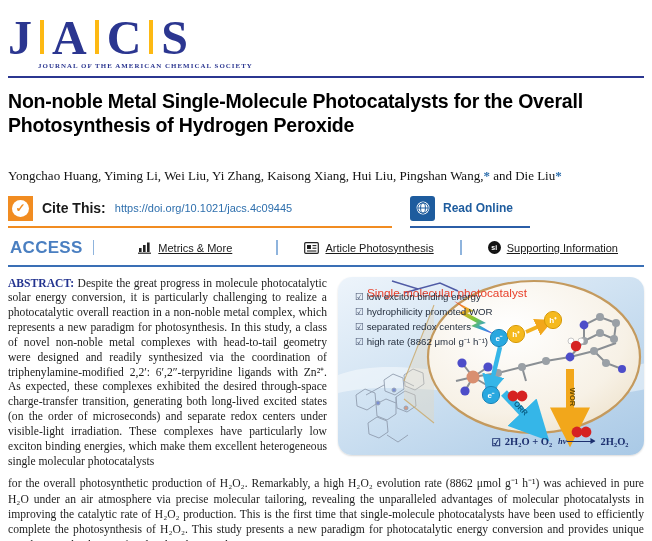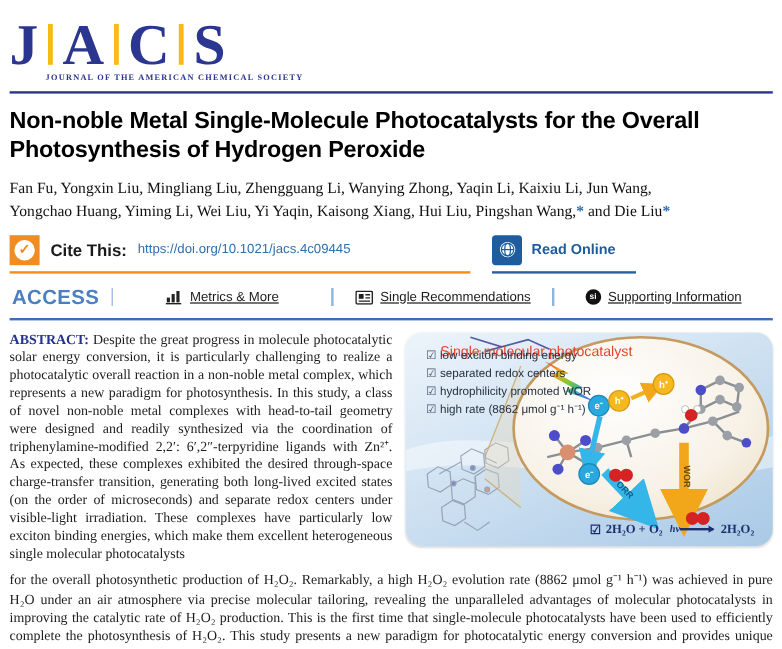--- a/index.html
+++ b/index.html
@@ -98,22 +98,22 @@
       <span class="ll">C</span>
       <span class="lbar"></span>
       <span class="ll">S</span>
     </div>
     <div class="logo-subtitle">JOURNAL OF THE AMERICAN CHEMICAL SOCIETY</div>
     <div class="header-rule"></div>
   </header>
 
   <h1 class="title">Non-noble Metal Single-Molecule Photocatalysts for the Overall Photosynthesis of Hydrogen Peroxide</h1>
   <p class="authors">
-    <span>Fan Fu, Yongxin Liu, Mingliang Liu, Zhengguang Li, Wanying Zhong, Yaqin Li, Kaixiu Li, Jun Wang,</span><br>
-    <span>Yongchao Huang, Yiming Li, Wei Liu, Yi Yaqin, Kaisong Xiang, Hui Liu, Pingshan Wang,</span><a href="#" class="asterisk">*</a><span> and Die Liu</span><a href="#" class="asterisk">*</a>
+    <br>
+    <span>Yongchao Huang, Yiming Li, Wei Liu, Yi Zhang, Kaisong Xiang, Hui Liu, Pingshan Wang,</span><a href="#" class="asterisk">*</a><span> and Die Liu</span><a href="#" class="asterisk">*</a>
   </p>
 
   <div class="cite-row">
     <div class="cite-group">
       <span class="cite-badge">
         <span class="cite-check">✓</span>
       </span>
       <span class="cite-label">Cite This:</span>
       <a href="#" class="doi-link">https://doi.org/10.1021/jacs.4c09445</a>
     </div>
@@ -147,21 +147,21 @@
     <span class="vdiv"></span>
     <span class="access-seg">
       <span class="access-item">
         <svg width="15" height="12" viewBox="0 0 15 12">
           <rect x="0.7" y="0.7" width="13.6" height="10.6" rx="1" fill="none" stroke="#222" stroke-width="1.2"></rect>
           <rect x="3" y="3" width="4" height="4" fill="#222"></rect>
           <line x1="8.5" y1="3.6" x2="12.4" y2="3.6" stroke="#222" stroke-width="1.1"></line>
           <line x1="8.5" y1="6.2" x2="12.4" y2="6.2" stroke="#222" stroke-width="1.1"></line>
           <line x1="3" y1="9" x2="12.4" y2="9" stroke="#222" stroke-width="1.1"></line>
         </svg>
-        <span>Single Recommendations</span>
+        <span>Article Photosynthesis</span>
       </span>
     </span>
     <span class="vdiv"></span>
     <span class="access-seg">
       <span class="access-item">
         <span class="si-circle">si</span>
         <span>Supporting Information</span>
       </span>
     </span>
   </div>
@@ -287,22 +287,22 @@
             <text x="153" y="121" font-size="8" fill="#ffffff">e⁻</text>
           </g>
           <text x="181" y="133" font-size="7.5" fill="#0b5f86" transform="rotate(46 181 133)">ORR</text>
           <text x="232" y="120" font-size="7.5" fill="#6b4e00" transform="rotate(90 232 120)">WOR</text>
         </g>
       </svg>
 
       <div class="g-title">Single molecular photocatalyst</div>
       <ul class="g-list">
         <li><span class="g-check">☑</span><span>low exciton binding energy</span></li>
+        <li><span class="g-check">☑</span><span>hydrophilicity promoted WOR</span></li>
         <li><span class="g-check">☑</span><span>separated redox centers</span></li>
-        <li><span class="g-check">☑</span><span>hydrophilicity promoted WOR</span></li>
         <li><span class="g-check">☑</span><span>high rate (8862 μmol g⁻¹ h⁻¹)</span></li>
       </ul>
 
       <div class="g-eq">
         <span>☑</span>
         <span>2H₂O + O₂</span>
         <span class="eq-arrow">
           <i class="eq-hv">hν</i>
           <span class="eq-line"></span>
         </span>

